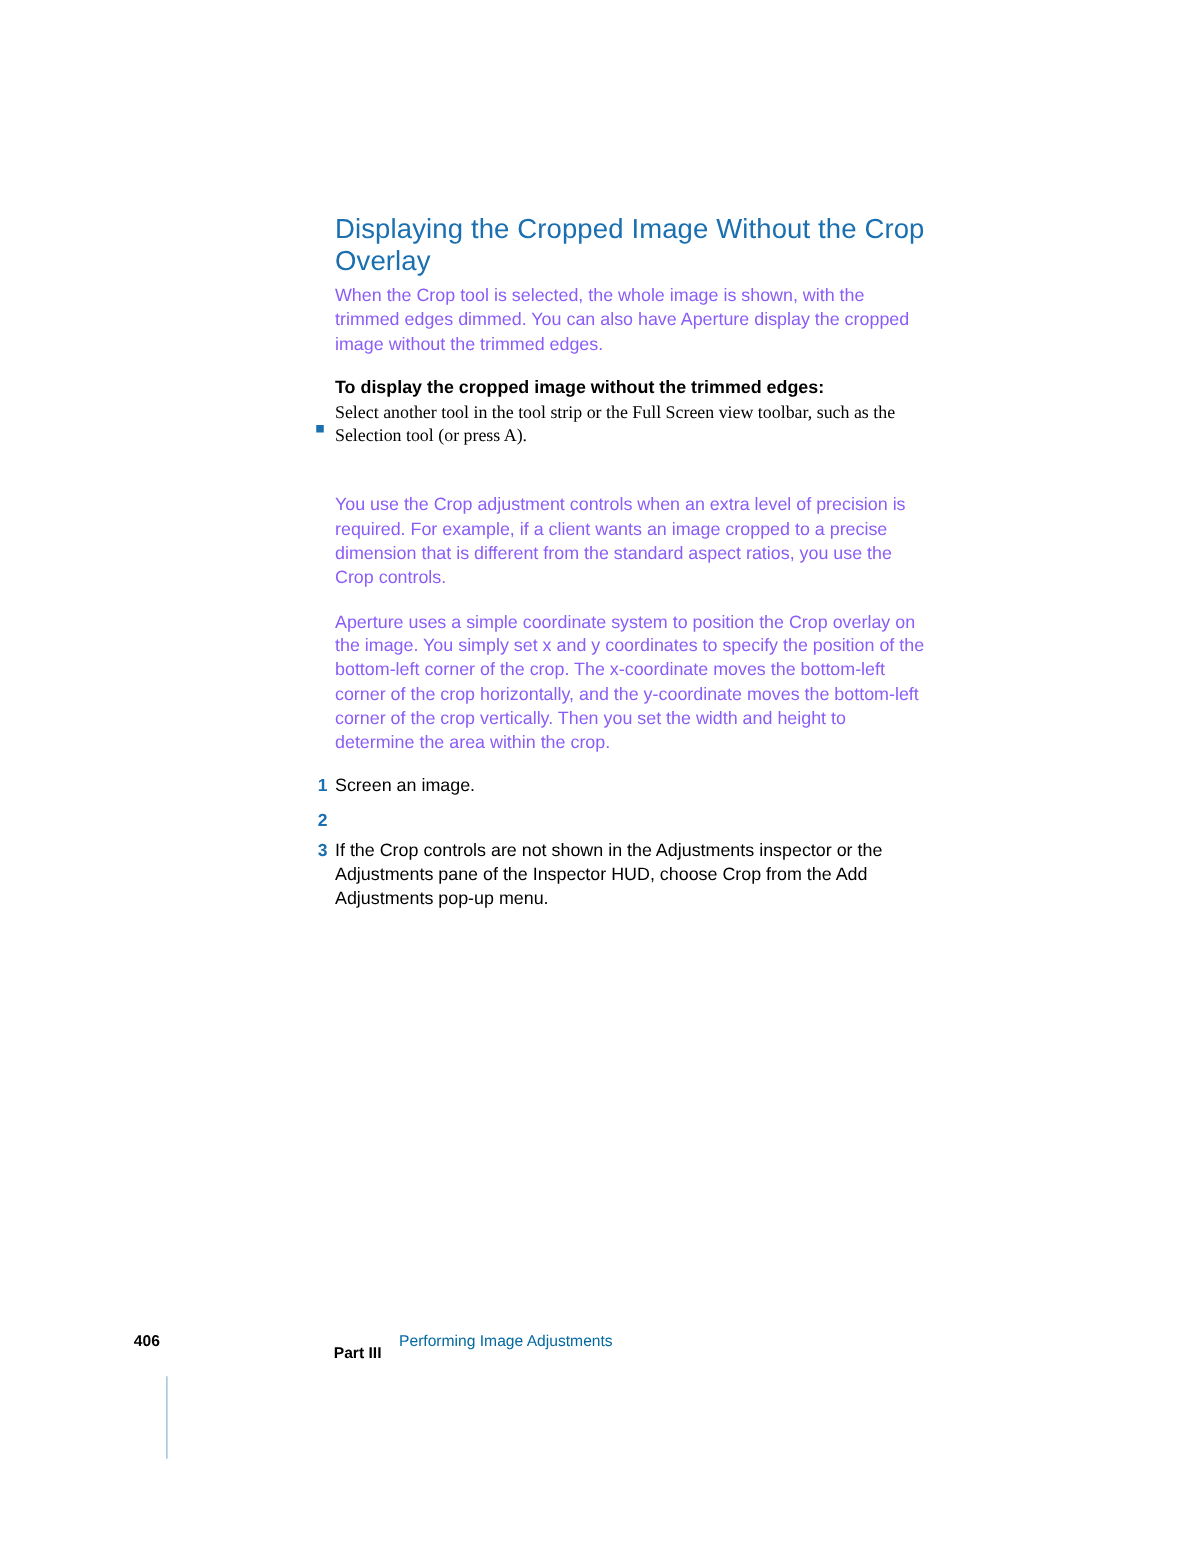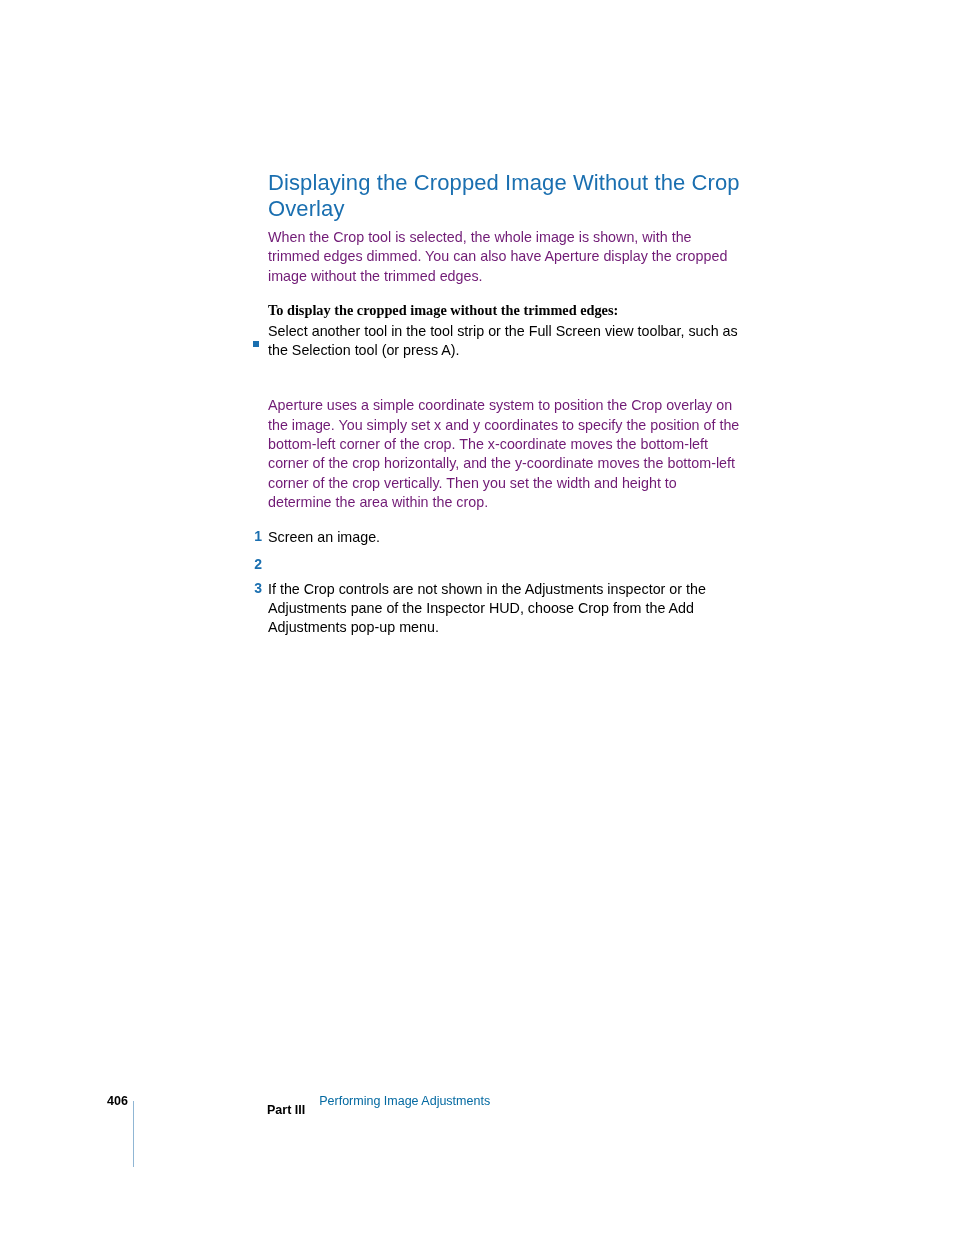--- a/index.html
+++ b/index.html
@@ -23,32 +23,32 @@
     color: #1a6fb0;
     font-size: 22px;
     font-weight: 400;
     margin: 0 0 6px 0;
     letter-spacing: 0.1px;
   }
   .body-text {
     font-size: 14.3px;
     line-height: 1.35;
     margin: 0 0 16px 0;
-    color: #701a75;
+    color: #8b5cf6;
   }
   .bold-lead {
     font-weight: 700;
     font-size: 14.3px;
     margin: 4px 0 3px 0;
-    font-family: Liberation Serif, serif;
   }
   .bullet-row {
     display: flex;
     align-items: center;
     margin: 0 0 8px 0;
+    font-family: Liberation Serif, serif;
   }
   .bullet-square {
     width: 6px;
     height: 6px;
     background: #1a6fb0;
     margin-top: 6px;
     margin-left: -15px;
     margin-right: 9px;
     flex-shrink: 0;
   }
@@ -71,21 +71,21 @@
     width: 9px;
     text-align: right;
   }
   .num-body {
     font-size: 14.3px;
     line-height: 1.35;
   }
   .section-gap { height: 28px; }
   .footer {
     position: absolute;
-    bottom: 118px;
+    bottom: 146px;
     left: 107px;
     right: 0;
     display: flex;
     align-items: center;
     font-size: 12.5px;
   }
   .page-number {
     font-weight: 700;
     color: #000;
     width: 160px;
@@ -118,20 +118,21 @@
   <p class="bold-lead">To display the cropped image without the trimmed edges:</p>
 
   <div class="bullet-row">
     <span class="bullet-square"></span>
     <span class="bullet-body">Select another tool in the tool strip or the Full Screen view toolbar, such as the Selection tool (or press A).</span>
   </div>
 
 
   <div class="section-gap"></div>
 
+  <p class="body-text">You use the Crop adjustment controls when an extra level of precision is required. For example, if a client wants an image cropped to a precise dimension that is different from the standard aspect ratios, you use the Crop controls.</p>
   <p class="body-text">Aperture uses a simple coordinate system to position the Crop overlay on the image. You simply set x and y coordinates to specify the position of the bottom-left corner of the crop. The x-coordinate moves the bottom-left corner of the crop horizontally, and the y-coordinate moves the bottom-left corner of the crop vertically. Then you set the width and height to determine the area within the crop.</p>
 
 
   <div class="num-row">
     <span class="num-marker">1</span>
     <span class="num-body">Screen an image.</span>
   </div>
   <div class="num-row">
     <span class="num-marker">2</span>
   </div>

